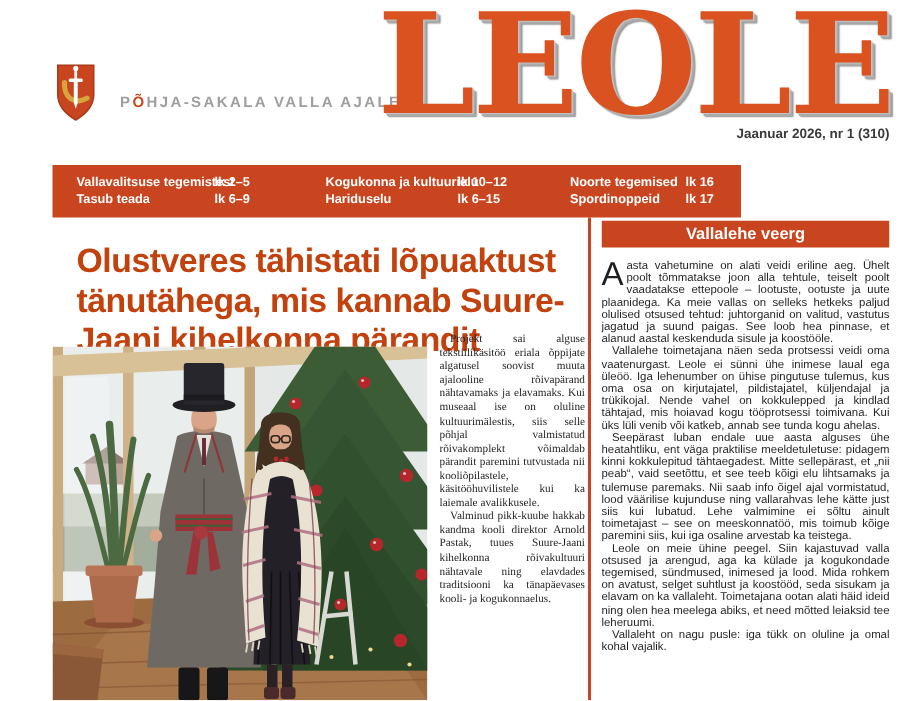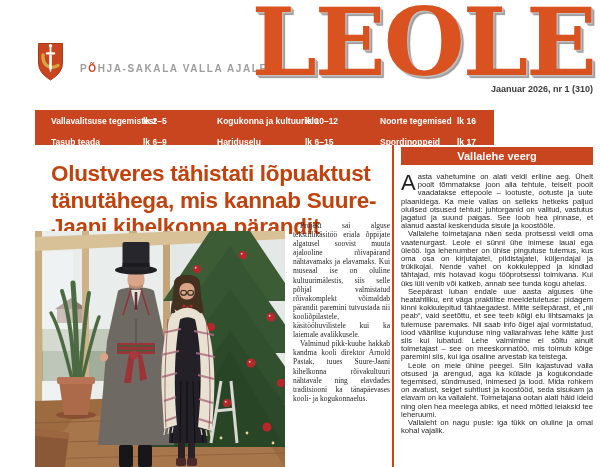--- a/index.html
+++ b/index.html
@@ -12,21 +12,21 @@
             letter-spacing:1.6px;color:#9e9e9e;white-space:nowrap;margin-left:12px;}
   .subtitle .sword-letter{color:#c8451f;}
   .wordmark{position:absolute;right:5px;top:-4px;font-family:"DejaVu Serif","Liberation Serif",serif;
             font-weight:bold;font-size:93px;line-height:1;color:#d9521f;letter-spacing:-2px;
             text-shadow:1px 1px 0 #c2c2c2,2px 2px 0 #ababab,3px 3px 1px #949494;white-space:nowrap;}
   .issue-date{position:absolute;right:7px;top:84px;font-size:9px;font-weight:bold;color:#3a3a3a;}
 
   
   .index-bar{position:absolute;left:35px;top:110px;width:459px;height:35px;background:#c8451f;}
   .index-cell{position:absolute;color:#fff;font-weight:bold;font-size:8.5px;white-space:nowrap;}
-  .r1{top:6px;} .r2{top:17px;margin-top:10px;}
+  .r1{top:6px;} .r2{top:17px;}
   .cl1{left:16px;} .cp1{left:108px;}
   .cl2{left:182px;} .cp2{left:270px;}
   .cl3{left:345px;} .cp3{left:422px;text-align:center;}
 
   
   .headline{position:absolute;left:35px;top:145px;width:362px;margin:16px;
             font-size:22.5px;line-height:26.5px;font-weight:bold;color:#c2410c;letter-spacing:-0.3px;}
   .photo{position:absolute;left:35px;top:231px;width:250px;height:236px;overflow:hidden;margin:0;}
   .article-col{position:absolute;left:293px;top:221px;width:97px;height:246px;overflow:hidden;
                font-family:"Liberation Serif",serif;font-size:7.5px;line-height:9.1px;

